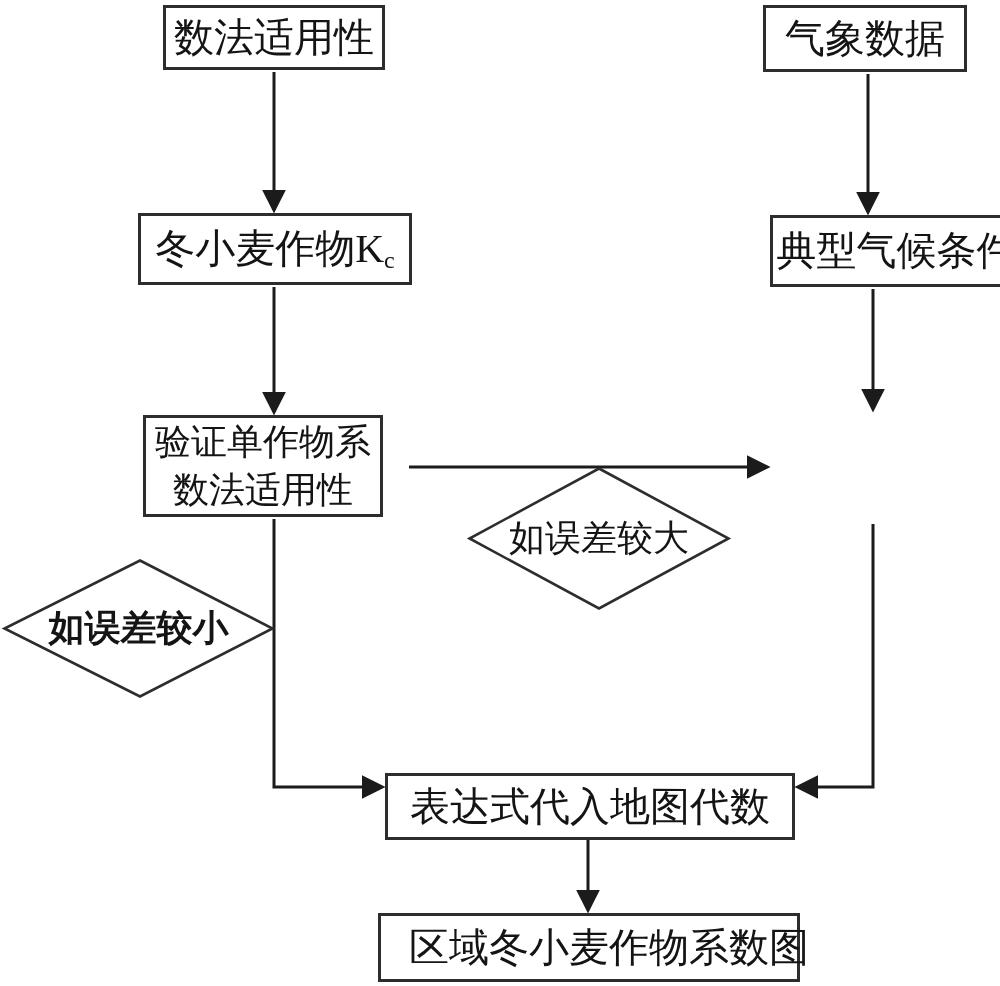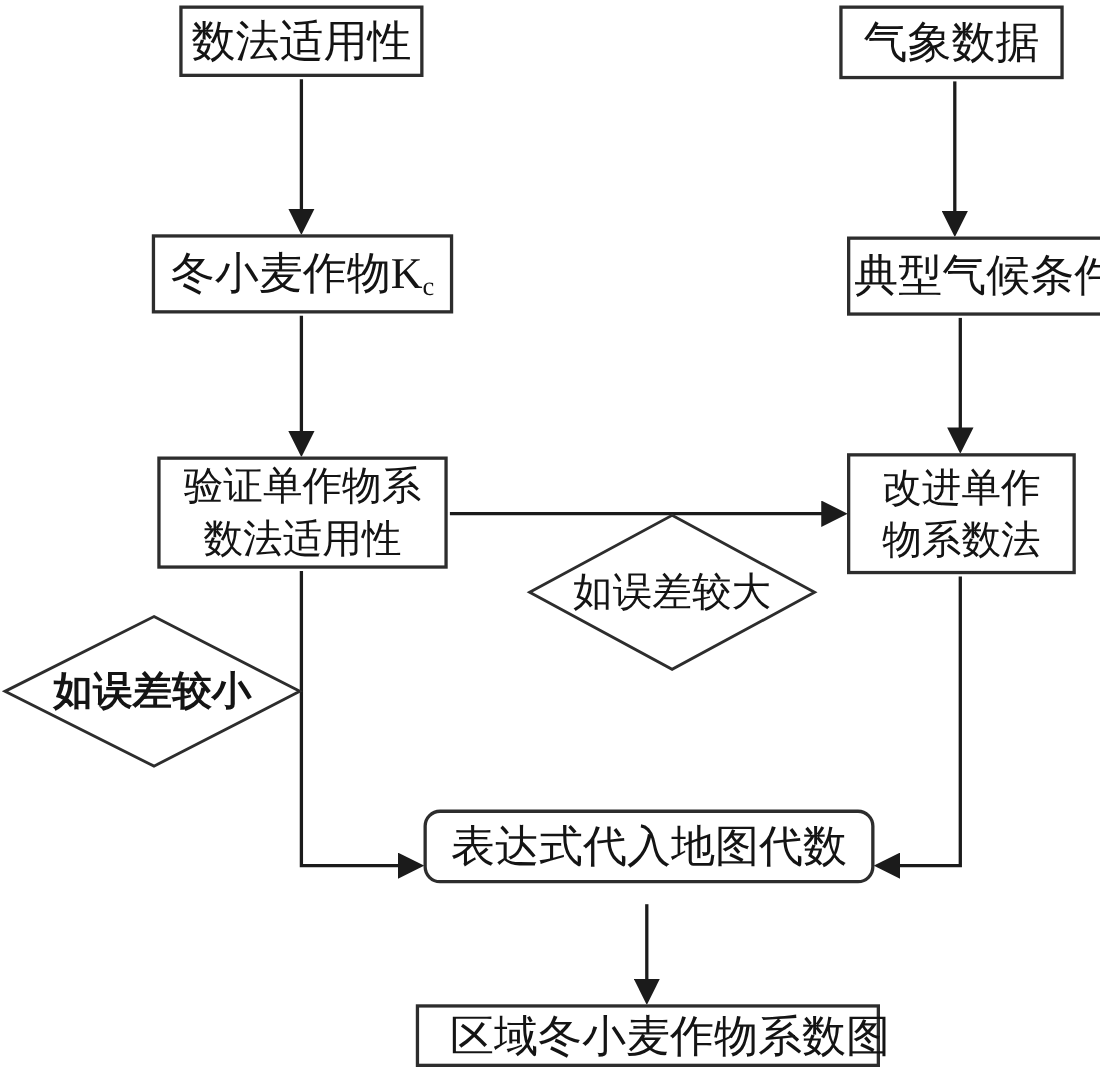--- a/index.html
+++ b/index.html
@@ -41,41 +41,41 @@
     line-height: 0;
     vertical-align: -6px;
   }
   .two-line { line-height: 48px; }
 
   
   .n-wdt { left: 163px; top: 5px;   width: 222px; height: 65px; }
   .n-wd  { left: 763px; top: 5px;   width: 204px; height: 67px; }
   .n-kc  { left: 138px; top: 213px; width: 274px; height: 72px; }
   .n-tc  { left: 742px; top: 215px; width: 253px; height: 72px; margin-left: 28px; }
-  .n-vm  { left: 143px; top: 415px; width: 264px; height: 102px; }
+  .n-vm  { left: 143px; top: 415px; width: 240px; height: 102px; }
   .n-im  { left: 770px; top: 412px; width: 208px; height: 110px; }
-  .n-ma  { left: 385px; top: 736px; width: 410px; height: 67px; border-radius: 15px; }
-  .n-rm  { left: 378px; top: 913px; width: 422px; height: 57px; padding-left: 40px; }
+  .n-ma  { left: 385px; top: 773px; width: 410px; height: 67px; }
+  .n-rm  { left: 378px; top: 913px; width: 422px; height: 69px; padding-left: 40px; }
 
   
   .diamond {
     position: absolute;
   }
   .diamond svg {
     position: absolute;
     left: 0; top: 0;
     overflow: visible;
   }
   .diamond polygon {
     fill: #ffffff;
     stroke: #2d2d2d;
     stroke-width: 2.6;
     stroke-linejoin: miter;
   }
-  .d-large { left: 480px; top: 467px; width: 262px; height: 143px; }
+  .d-large { left: 468px; top: 467px; width: 262px; height: 143px; }
   .d-small { left: 3px;   top: 559px; width: 271px; height: 139px; font-weight: bold; }
   .dlabel {
     position: absolute;
     left: 0; top: 0; right: 0; bottom: 0;
     display: flex;
     align-items: center;
     justify-content: center;
     font-size: 36px;
     white-space: nowrap;
   }
@@ -134,24 +134,20 @@
 
   <div class="node n-tc fs40">
     <span>典型气候条件</span>
   </div>
 
   <div class="node n-vm fs36 two-line">
     <span>验证单作物系</span>
     <span>数法适用性</span>
   </div>
 
-  <div class="node n-im fs36 two-line">
-    <span>改进单作</span>
-    <span>物系数法</span>
-  </div>
 
   <div class="node n-ma fs40">
     <span>表达式代入地图代数</span>
   </div>
 
   <div class="node n-rm fs40">
     <span>区域冬小麦作物系数图</span>
   </div>
 
 </div>

